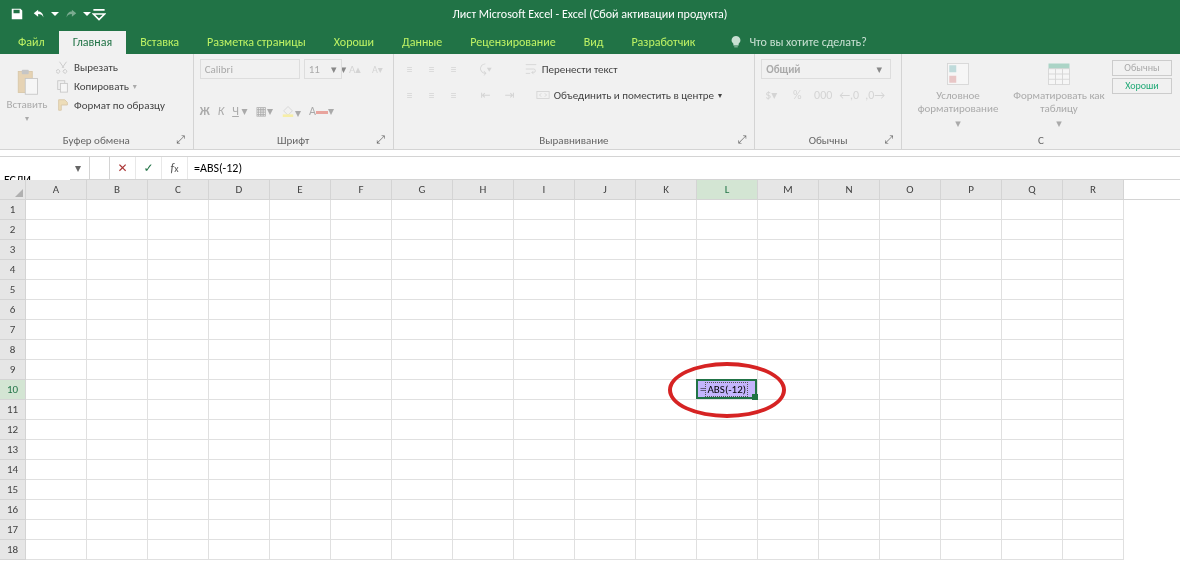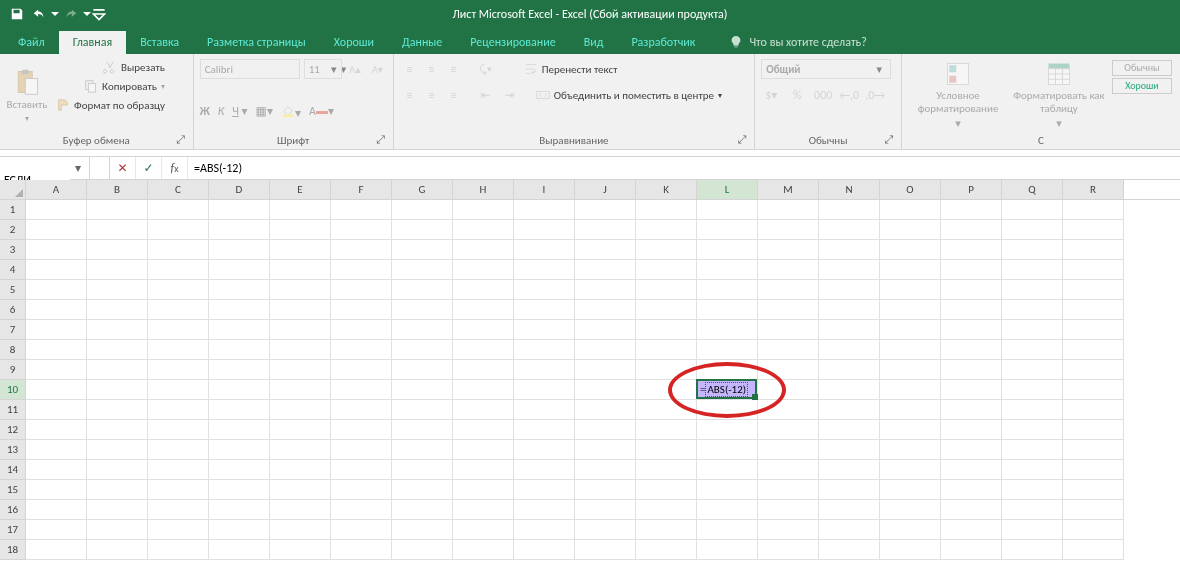--- a/index.html
+++ b/index.html
@@ -7,21 +7,21 @@
 
 
 .titlebar { height:28px; background:#217346; display:flex; align-items:center; justify-content:center; position:relative; }
 .titlebar-left { position:absolute; left:6px; display:flex; align-items:center; gap:0; }
 .qat-btn { width:22px; height:22px; display:flex; align-items:center; justify-content:center; color:#fff; cursor:pointer; }
 .qat-btn svg { width:14px; height:14px; fill:#fff; }
 .title-text { color:#fff; font-size:12px; }
 
 
 .tabstrip { height:26px; background:#217346; display:flex; align-items:flex-end; padding:0 4px; gap:0; }
-.tab { padding:4px 14px 5px; color:#5eead4; font-size:12px; cursor:pointer; }
+.tab { padding:4px 14px 5px; color:#bef264; font-size:12px; cursor:pointer; }
 .tab.active { background:#f1f1f1; color:#217346; font-weight:400; }
 .tell-me { margin-left:20px; display:flex; align-items:center; gap:6px; color:#c8e0d2; padding-bottom:5px; }
 .tell-me svg { width:14px; height:14px; fill:#c8e0d2; }
 
 
 .ribbon { height:96px; background:#f1f1f1; border-bottom:1px solid #d4d4d4; display:flex; position:relative; }
 .rgroup { border-right:1px solid #d4d4d4; display:flex; flex-direction:column; justify-content:space-between; padding:4px 6px 2px; }
 .rgroup-body { display:flex; gap:4px; flex:1; }
 .rgroup-label { text-align:center; font-size:11px; color:#666; padding:2px 0 0; position:relative; }
 .rgroup-label .launcher { position:absolute; right:0; bottom:2px; width:12px; height:12px; color:#666; cursor:pointer; }
@@ -142,21 +142,21 @@
     <div class="rgroup-body">
       <div class="btn-lg disabled">
         <svg viewBox="0 0 32 32">
             <rect x="6" y="4" width="16" height="24" fill="#d8a85b" stroke="#b58a3e"></rect>
             <rect x="10" y="2" width="8" height="5" rx="1" fill="#888"></rect>
             <rect x="14" y="12" width="14" height="18" fill="#fff" stroke="#888"></rect>
           </svg>
         <span>Вставить</span>
         <span style="font-size:8px;">▾</span>
       </div>
-      <div style="display:flex;flex-direction:column;gap:1px;align-items:flex-end;">
+      <div style="display:flex;flex-direction:column;gap:1px;">
         <div class="btn-sm disabled">
           <svg viewBox="0 0 16 16">
               <path d="M4 2l5 7M12 2L7 9M4 12a2 2 0 100 2 2 2 0 000-2zm8 0a2 2 0 100 2 2 2 0 000-2z" stroke="#888" fill="none"></path>
             </svg>
           <span>Вырезать</span>
         </div>
         <div class="btn-sm disabled">
           <svg viewBox="0 0 16 16">
               <rect x="2" y="2" width="8" height="10" fill="none" stroke="#888"></rect>
               <rect x="5" y="5" width="8" height="10" fill="#fff" stroke="#888"></rect>

